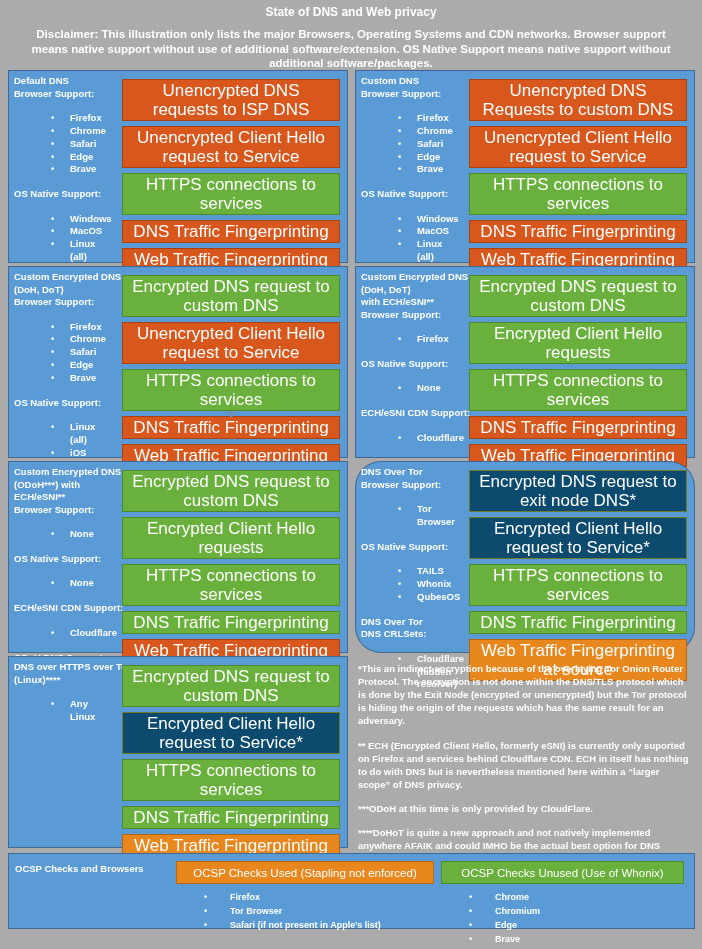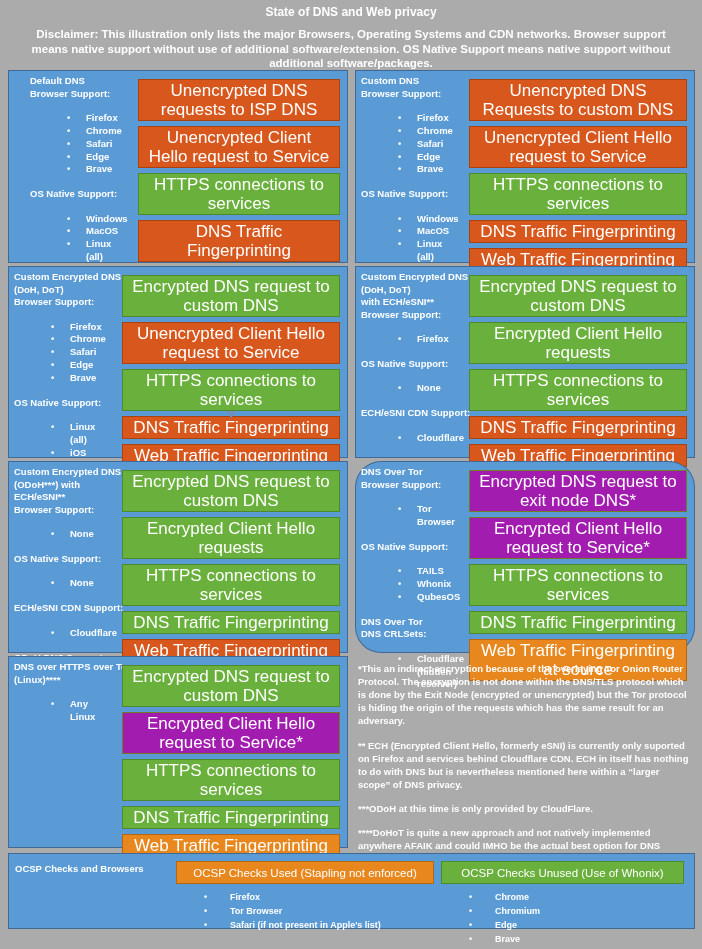--- a/index.html
+++ b/index.html
@@ -11,21 +11,21 @@
   }
   
   .header{position:absolute;top:3px;left:0;width:702px;text-align:center;color:#fff;}
   .title{font-size:12px;font-weight:bold;margin:2px 0 4px 0;}
   .disclaimer{font-size:11.5px;font-weight:bold;line-height:1.28;width:652px;margin:8px auto;text-align:center;}
   
   .panel{
     position:absolute;background:#5b9bd5;border:1px solid rgba(30,45,70,.45);
     box-sizing:border-box;display:flex;
   }
-  #panel-0{left:8px;top:70px;width:340px;height:193px;padding-left:16px;}
+  #panel-0{left:8px;top:70px;width:340px;height:193px;}
   #panel-1{left:355px;top:70px;width:340px;height:193px;}
   #panel-2{left:8px;top:266px;width:340px;height:192px;}
   #panel-3{left:355px;top:266px;width:340px;height:192px;}
   #panel-4{left:8px;top:461px;width:340px;height:192px;}
   #panel-5{left:355px;top:461px;width:340px;height:192px;border-radius:26px;}
   #panel-6{left:8px;top:656px;width:340px;height:192px;}
   .info{width:108px;flex:0 0 108px;color:#fff;padding:4px 0 0 5px;box-sizing:border-box;}
   .tline,.slabel{font-size:9.5px;font-weight:bold;line-height:1.32;white-space:nowrap;}
   .blist{list-style:none;margin:12px;padding:0;}
   .blist li{
@@ -34,21 +34,21 @@
   }
   .blist li::before{content:"\2022";position:absolute;left:25px;top:0;}
   .bars{flex:1;display:flex;flex-direction:column;gap:5px;padding:8px 7px 8px 5px;box-sizing:border-box;}
   .bar{
     flex:1;position:relative;display:flex;align-items:center;justify-content:center;
     text-align:center;color:#fff;font-size:17px;line-height:1.12;
     padding:1px 8px;box-sizing:border-box;border:1px solid rgba(0,0,0,.28);
   }
   .bar.bad{background:#d8571d;border-color:#a8430f;}
   .bar.good{background:#6ab03c;border-color:#4f8a2a;}
-  .bar.indirect{background:#a21caf;border-color:#6f7d26;}
+  .bar.indirect{background:#0c4a6e;border-color:#6f7d26;}
   .bar.warn{background:#e8871d;border-color:#b56611;}
   .connector-arrow{
     position:absolute;left:50%;bottom:-8px;margin-left:-5px;width:0;height:0;z-index:2;
     border-left:5px solid transparent;border-right:5px solid transparent;border-top:7px solid #6d8fba;
   }
   
   .notes{position:absolute;left:358px;top:662px;width:336px;color:#fff;}
   .notes p{font-size:9.5px;font-weight:bold;line-height:1.38;margin:0 4px 11px 0;}
   
   #ocsp-panel{

